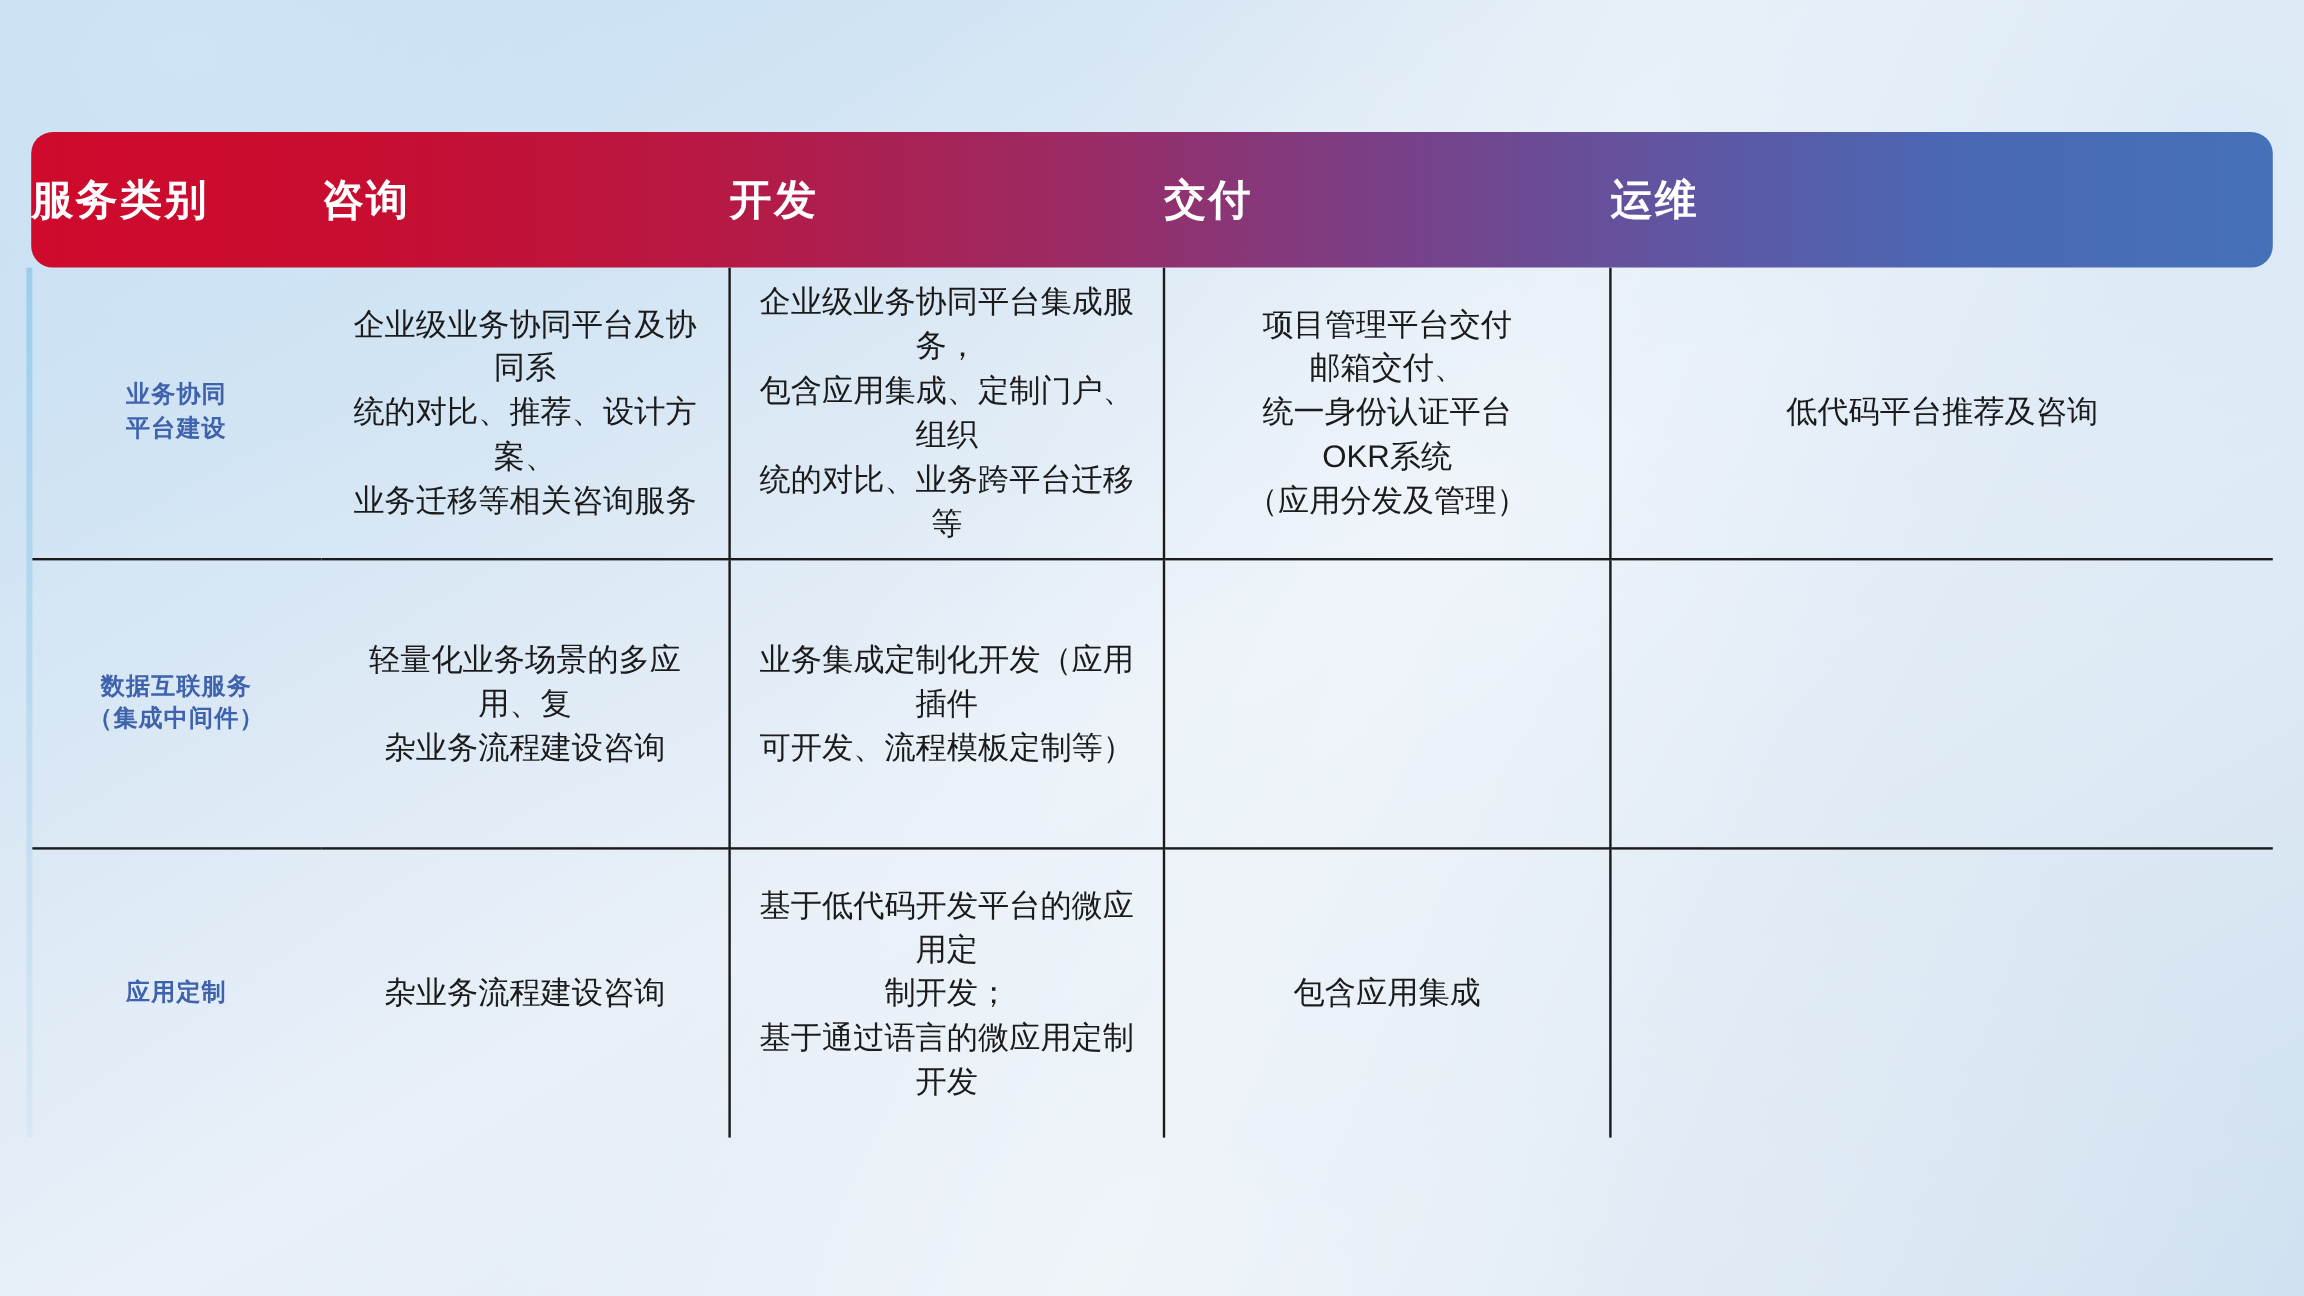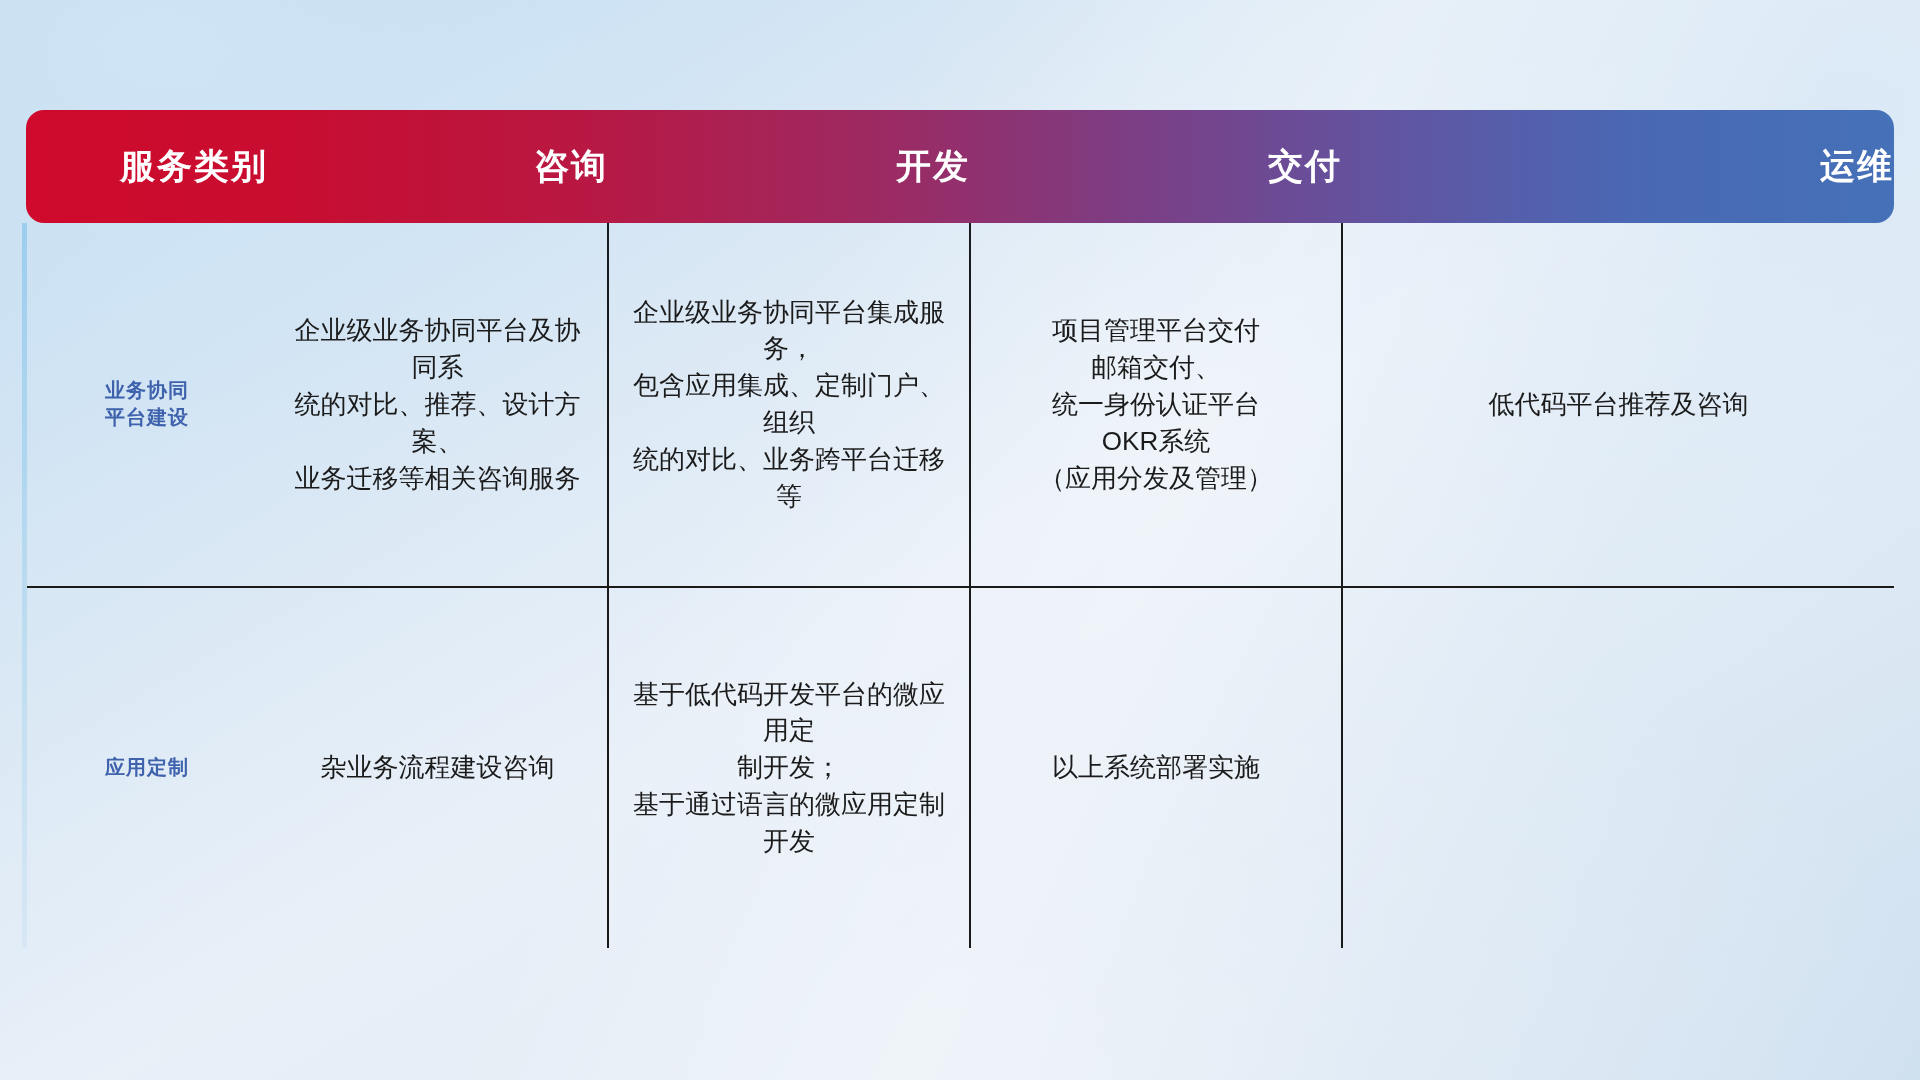--- a/index.html
+++ b/index.html
@@ -55,21 +55,21 @@
   thead tr {
     height: 113px;
   }
   thead th {
     position: relative;
     padding: 0;
     color: #ffffff;
     font-size: 35px;
     font-weight: bold;
     letter-spacing: 2px;
-    text-align: right;
+    text-align: left;
     vertical-align: middle;
     background: transparent;
     z-index: 2;
     margin-left: 40px;
   }
   .hdr-bg {
     position: absolute;
     left: 0;
     top: 0;
     width: 1868px;
@@ -181,25 +181,35 @@
 包含应用集成、定制门户、组织
 统的对比、业务跨平台迁移等</td>
           <td>项目管理平台交付
 邮箱交付、
 统一身份认证平台
 OKR系统
 （应用分发及管理）</td>
           <td>低代码平台推荐及咨询</td>
         </tr>
         <tr>
+          <td class="rowhead">数据互联服务
+（集成中间件）</td>
+          <td>轻量化业务场景的多应用、复
+杂业务流程建设咨询</td>
+          <td>业务集成定制化开发（应用插件
+可开发、流程模板定制等）</td>
+          <td class="empty"></td>
+          <td class="empty"></td>
+        </tr>
+        <tr>
           <td class="rowhead">应用定制</td>
           <td>杂业务流程建设咨询</td>
           <td>基于低代码开发平台的微应用定
 制开发；
 基于通过语言的微应用定制开发</td>
-          <td>以上系统部署实施</td>
+          <td>包含应用集成</td>
           <td class="empty"></td>
         </tr>
       </tbody>
     </table>
   </div>
 
 </div>
 
 </body></html>

